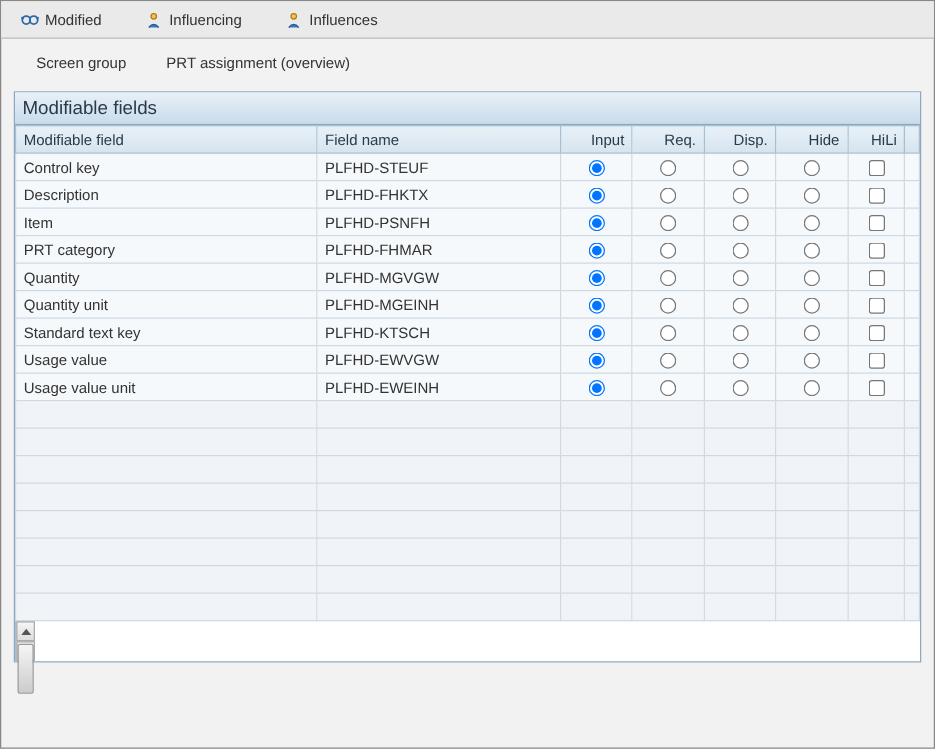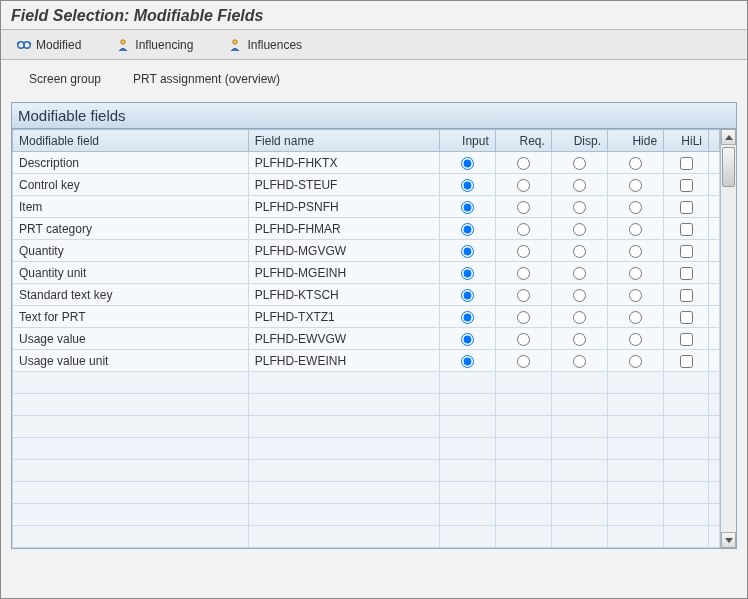--- a/index.html
+++ b/index.html
@@ -63,20 +63,21 @@
   }
   .table-title {
     background: linear-gradient(#e7f0f7, #c9dbea);
     border-bottom: 1px solid #8ea8bf;
     padding: 4px 6px;
     font-size: 15px;
     color: #2a3a4a;
   }
   .data-area {
     display: flex;
+    flex-direction: column;
   }
   .grid {
     border-collapse: collapse;
     width: 100%;
     table-layout: fixed;
   }
   .grid th {
     background: linear-gradient(#e7f0f7, #d6e4ef);
     border: 1px solid #a8bfd2;
     font-weight: normal;
@@ -150,23 +151,20 @@
     border-right: 4px solid transparent;
   }
   .arrow-up { border-bottom: 5px solid #555; }
   .arrow-down { border-top: 5px solid #555; }
 </style>
 </head>
 <body>
 
 <div class="window">
 
-  <div class="title-bar">
-    <h1>Field Selection: Modifiable Fields</h1>
-  </div>
 
   <div class="toolbar">
     <div class="tb-btn">
       <span class="icon">
         <svg width="16" height="12" viewBox="0 0 16 12">
           <circle cx="5" cy="7" r="3.2" fill="none" stroke="#2a6aa8" stroke-width="1.4"></circle>
           <circle cx="11" cy="7" r="3.2" fill="none" stroke="#2a6aa8" stroke-width="1.4"></circle>
           <path d="M1 5 L3 6 M15 5 L13 6 M8 7 h0" stroke="#2a6aa8" stroke-width="1.4"></path>
         </svg>
       </span>
@@ -218,40 +216,40 @@
             <th class="center">Input</th>
             <th class="center">Req.</th>
             <th class="center">Disp.</th>
             <th class="center">Hide</th>
             <th class="center">HiLi</th>
             <th></th>
           </tr>
         </thead>
         <tbody id="table-body">
             <tr>
+              <td>Control key</td>
+              <td>PLFHD-STEUF</td>
+              <td class="radio-cell"><input type="radio" name="sel-0" checked="" style=""></td>
+              <td class="radio-cell"><input type="radio" name="sel-0" style=""></td>
+              <td class="radio-cell"><input type="radio" name="sel-0" style=""></td>
+              <td class="radio-cell"><input type="radio" name="sel-0" style=""></td>
+              <td class="radio-cell"><input type="checkbox" style=""></td>
+              <td></td>
+            </tr>
+            <tr>
               <td>Description</td>
               <td>PLFHD-FHKTX</td>
               <td class="radio-cell"><input type="radio" name="sel-1" checked="" style=""></td>
               <td class="radio-cell"><input type="radio" name="sel-1" style=""></td>
               <td class="radio-cell"><input type="radio" name="sel-1" style=""></td>
               <td class="radio-cell"><input type="radio" name="sel-1" style=""></td>
               <td class="radio-cell"><input type="checkbox" style=""></td>
               <td></td>
             </tr>
             <tr>
-              <td>Control key</td>
-              <td>PLFHD-STEUF</td>
-              <td class="radio-cell"><input type="radio" name="sel-0" checked="" style=""></td>
-              <td class="radio-cell"><input type="radio" name="sel-0" style=""></td>
-              <td class="radio-cell"><input type="radio" name="sel-0" style=""></td>
-              <td class="radio-cell"><input type="radio" name="sel-0" style=""></td>
-              <td class="radio-cell"><input type="checkbox" style=""></td>
-              <td></td>
-            </tr>
-            <tr>
               <td>Item</td>
               <td>PLFHD-PSNFH</td>
               <td class="radio-cell"><input type="radio" name="sel-2" checked="" style=""></td>
               <td class="radio-cell"><input type="radio" name="sel-2" style=""></td>
               <td class="radio-cell"><input type="radio" name="sel-2" style=""></td>
               <td class="radio-cell"><input type="radio" name="sel-2" style=""></td>
               <td class="radio-cell"><input type="checkbox" style=""></td>
               <td></td>
             </tr>
             <tr>
@@ -284,30 +282,20 @@
               <td class="radio-cell"><input type="checkbox" style=""></td>
               <td></td>
             </tr>
             <tr>
               <td>Standard text key</td>
               <td>PLFHD-KTSCH</td>
               <td class="radio-cell"><input type="radio" name="sel-7" checked="" style=""></td>
               <td class="radio-cell"><input type="radio" name="sel-7" style=""></td>
               <td class="radio-cell"><input type="radio" name="sel-7" style=""></td>
               <td class="radio-cell"><input type="radio" name="sel-7" style=""></td>
-              <td class="radio-cell"><input type="checkbox" style=""></td>
-              <td></td>
-            </tr>
-            <tr>
-              <td>Text for PRT</td>
-              <td>PLFHD-TXTZ1</td>
-              <td class="radio-cell"><input type="radio" name="sel-8" checked="" style=""></td>
-              <td class="radio-cell"><input type="radio" name="sel-8" style=""></td>
-              <td class="radio-cell"><input type="radio" name="sel-8" style=""></td>
-              <td class="radio-cell"><input type="radio" name="sel-8" style=""></td>
               <td class="radio-cell"><input type="checkbox" style=""></td>
               <td></td>
             </tr>
             <tr>
               <td>Usage value</td>
               <td>PLFHD-EWVGW</td>
               <td class="radio-cell"><input type="radio" name="sel-9" checked="" style=""></td>
               <td class="radio-cell"><input type="radio" name="sel-9" style=""></td>
               <td class="radio-cell"><input type="radio" name="sel-9" style=""></td>
               <td class="radio-cell"><input type="radio" name="sel-9" style=""></td>

